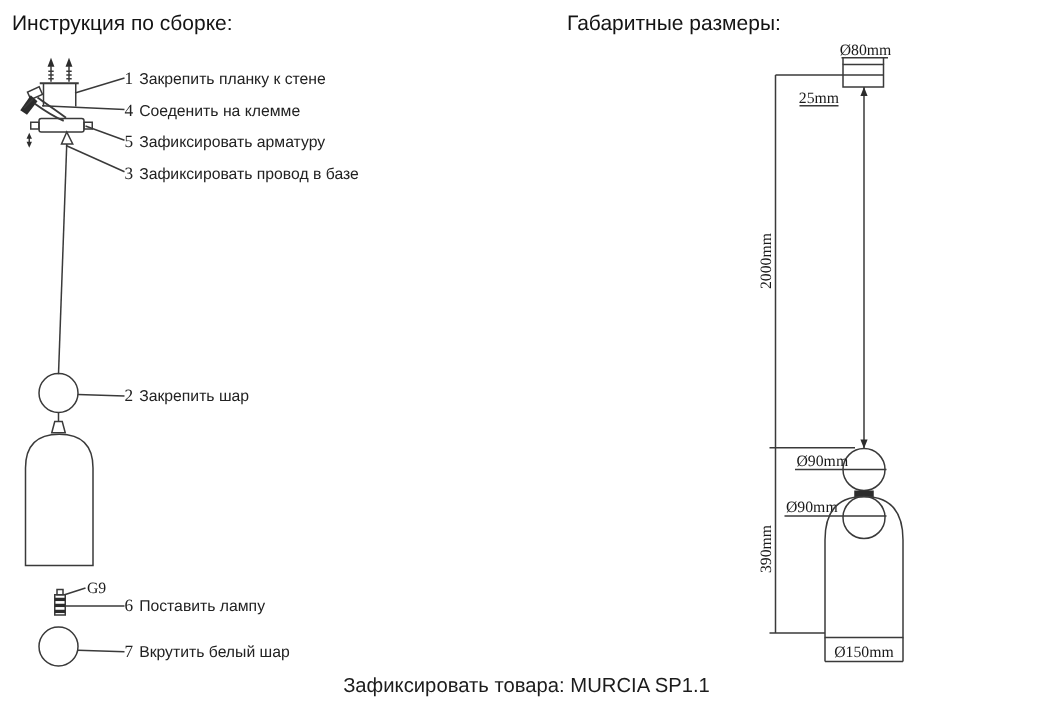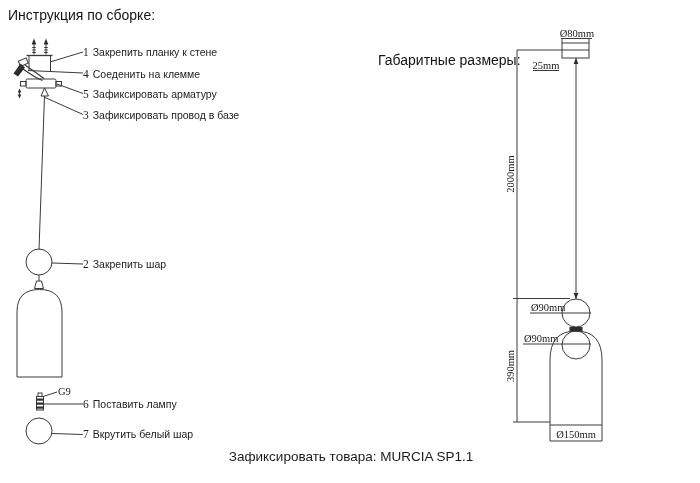--- a/index.html
+++ b/index.html
@@ -1,20 +1,20 @@
 <!DOCTYPE html>
 <html><head>
 <meta charset="utf-8">
 <style>
   html,body{margin:0;padding:0;background:#fff;}
   .page{position:relative;width:700px;height:483px;background:#ffffff;overflow:hidden;
         font-family:"Liberation Sans",sans-serif;}
   .title{position:absolute;font-size:14px;color:#141414;white-space:nowrap;}
   .title.left{left:8px;top:7px;}
-  .title.right{left:378px;top:7px;margin-top:45px;}
+  .title.right{left:378px;top:7px;}
   .caption{position:absolute;top:449px;left:351px;transform:translateX(-50%);
            font-size:13.5px;color:#1c1c1c;white-space:nowrap;}
   svg{position:absolute;left:0;top:0;}
   .ln{stroke:#3a3a3a;stroke-width:1;fill:none;}
   .ln2{stroke:#3a3a3a;stroke-width:1.3;fill:none;}
   .fl{fill:#2c2c2c;stroke:none;}
   .step{font-family:"Liberation Sans",sans-serif;font-size:10.5px;fill:#222222;}
   .step .num{font-family:"Liberation Serif",serif;font-size:11.5px;}
   .dim{font-family:"Liberation Serif",serif;font-size:10.5px;fill:#1a1a1a;}
 </style>

